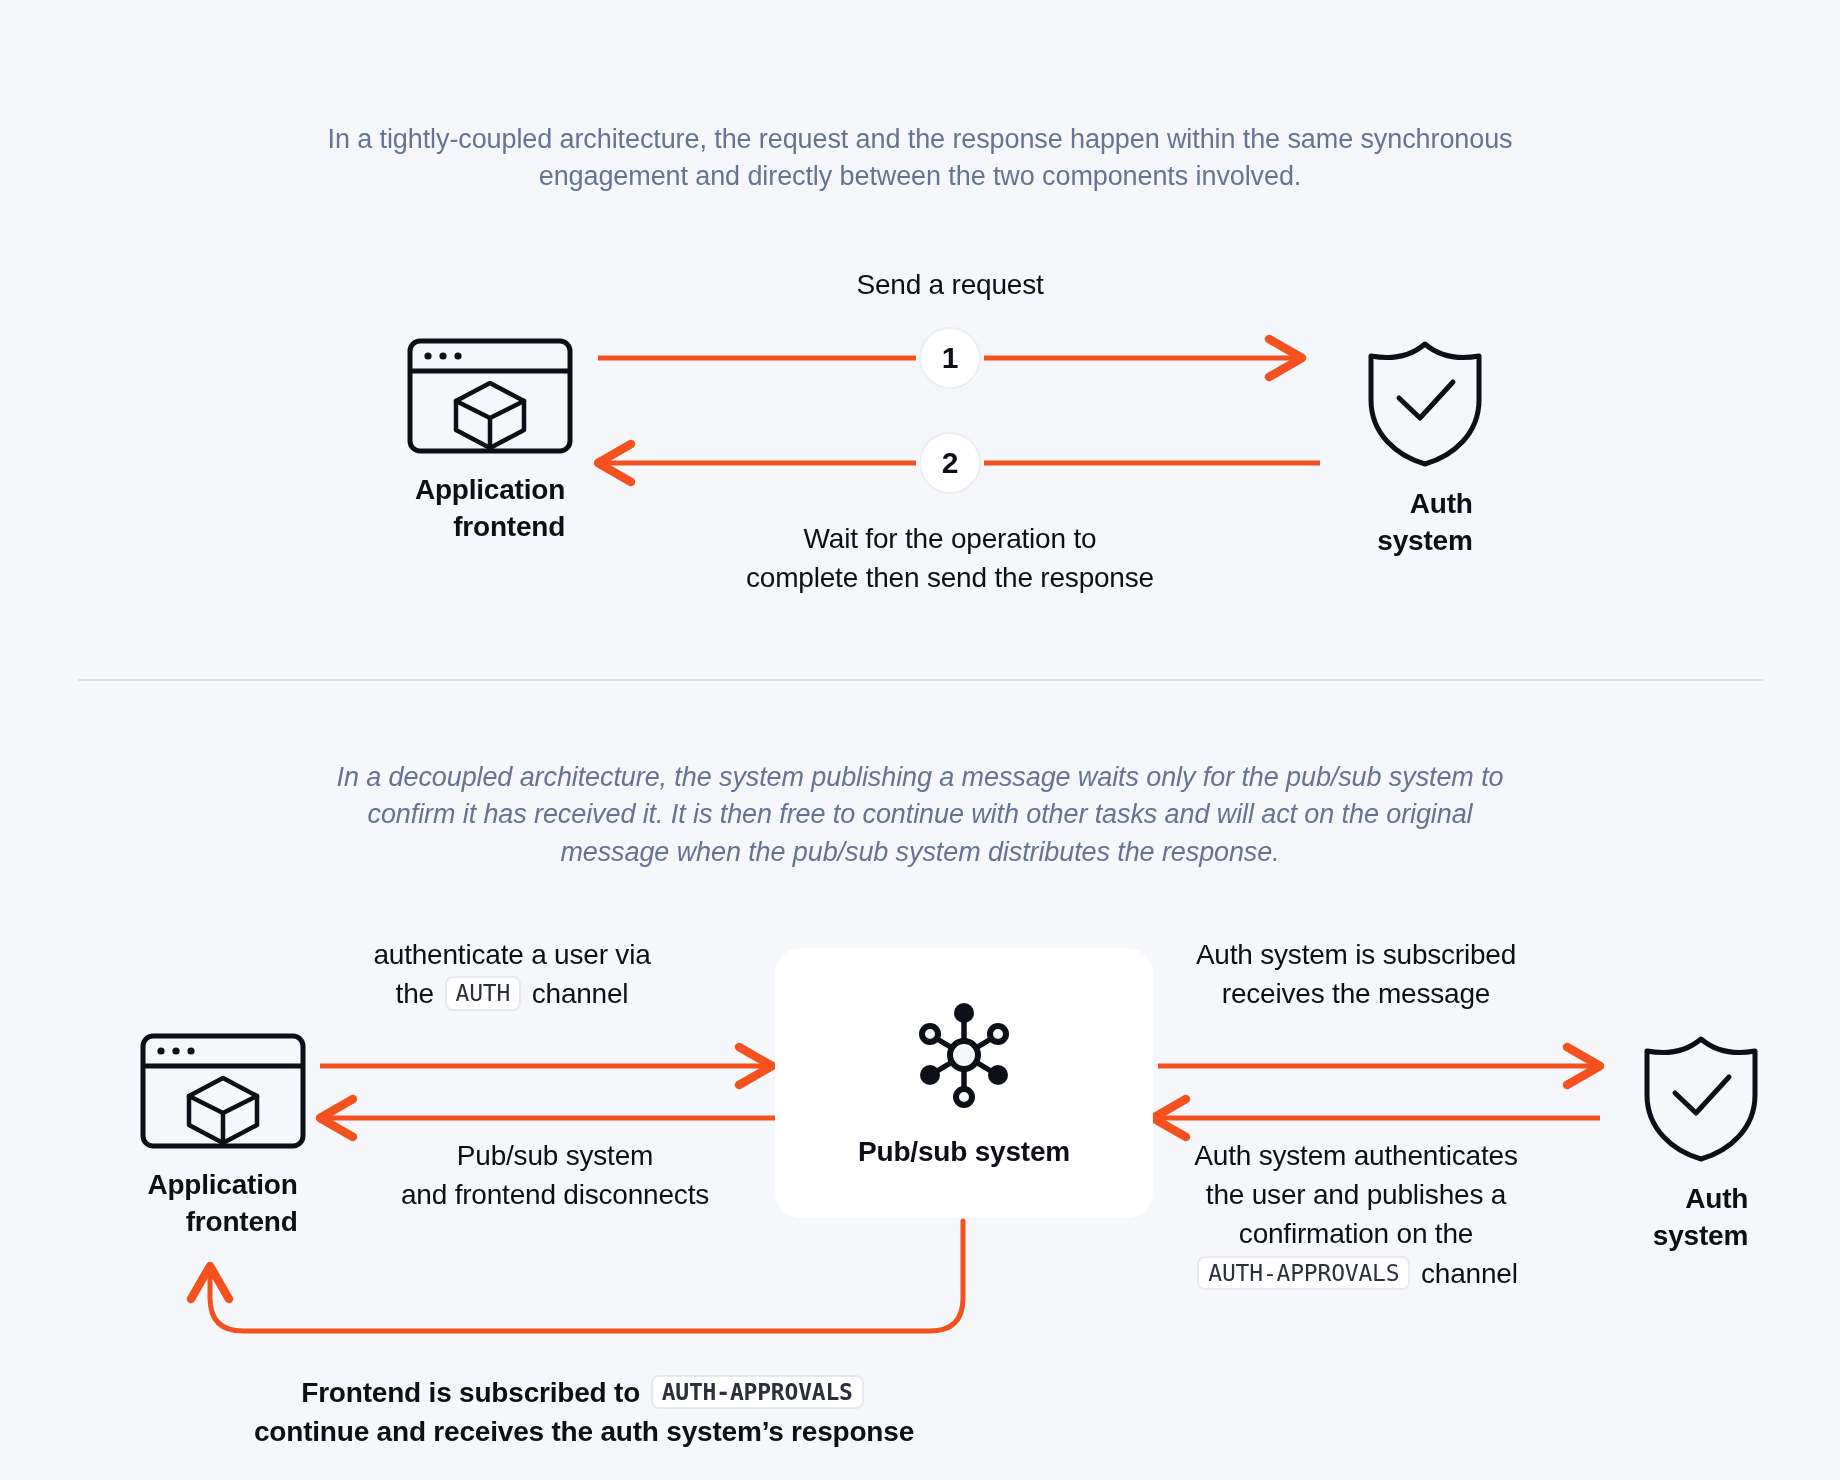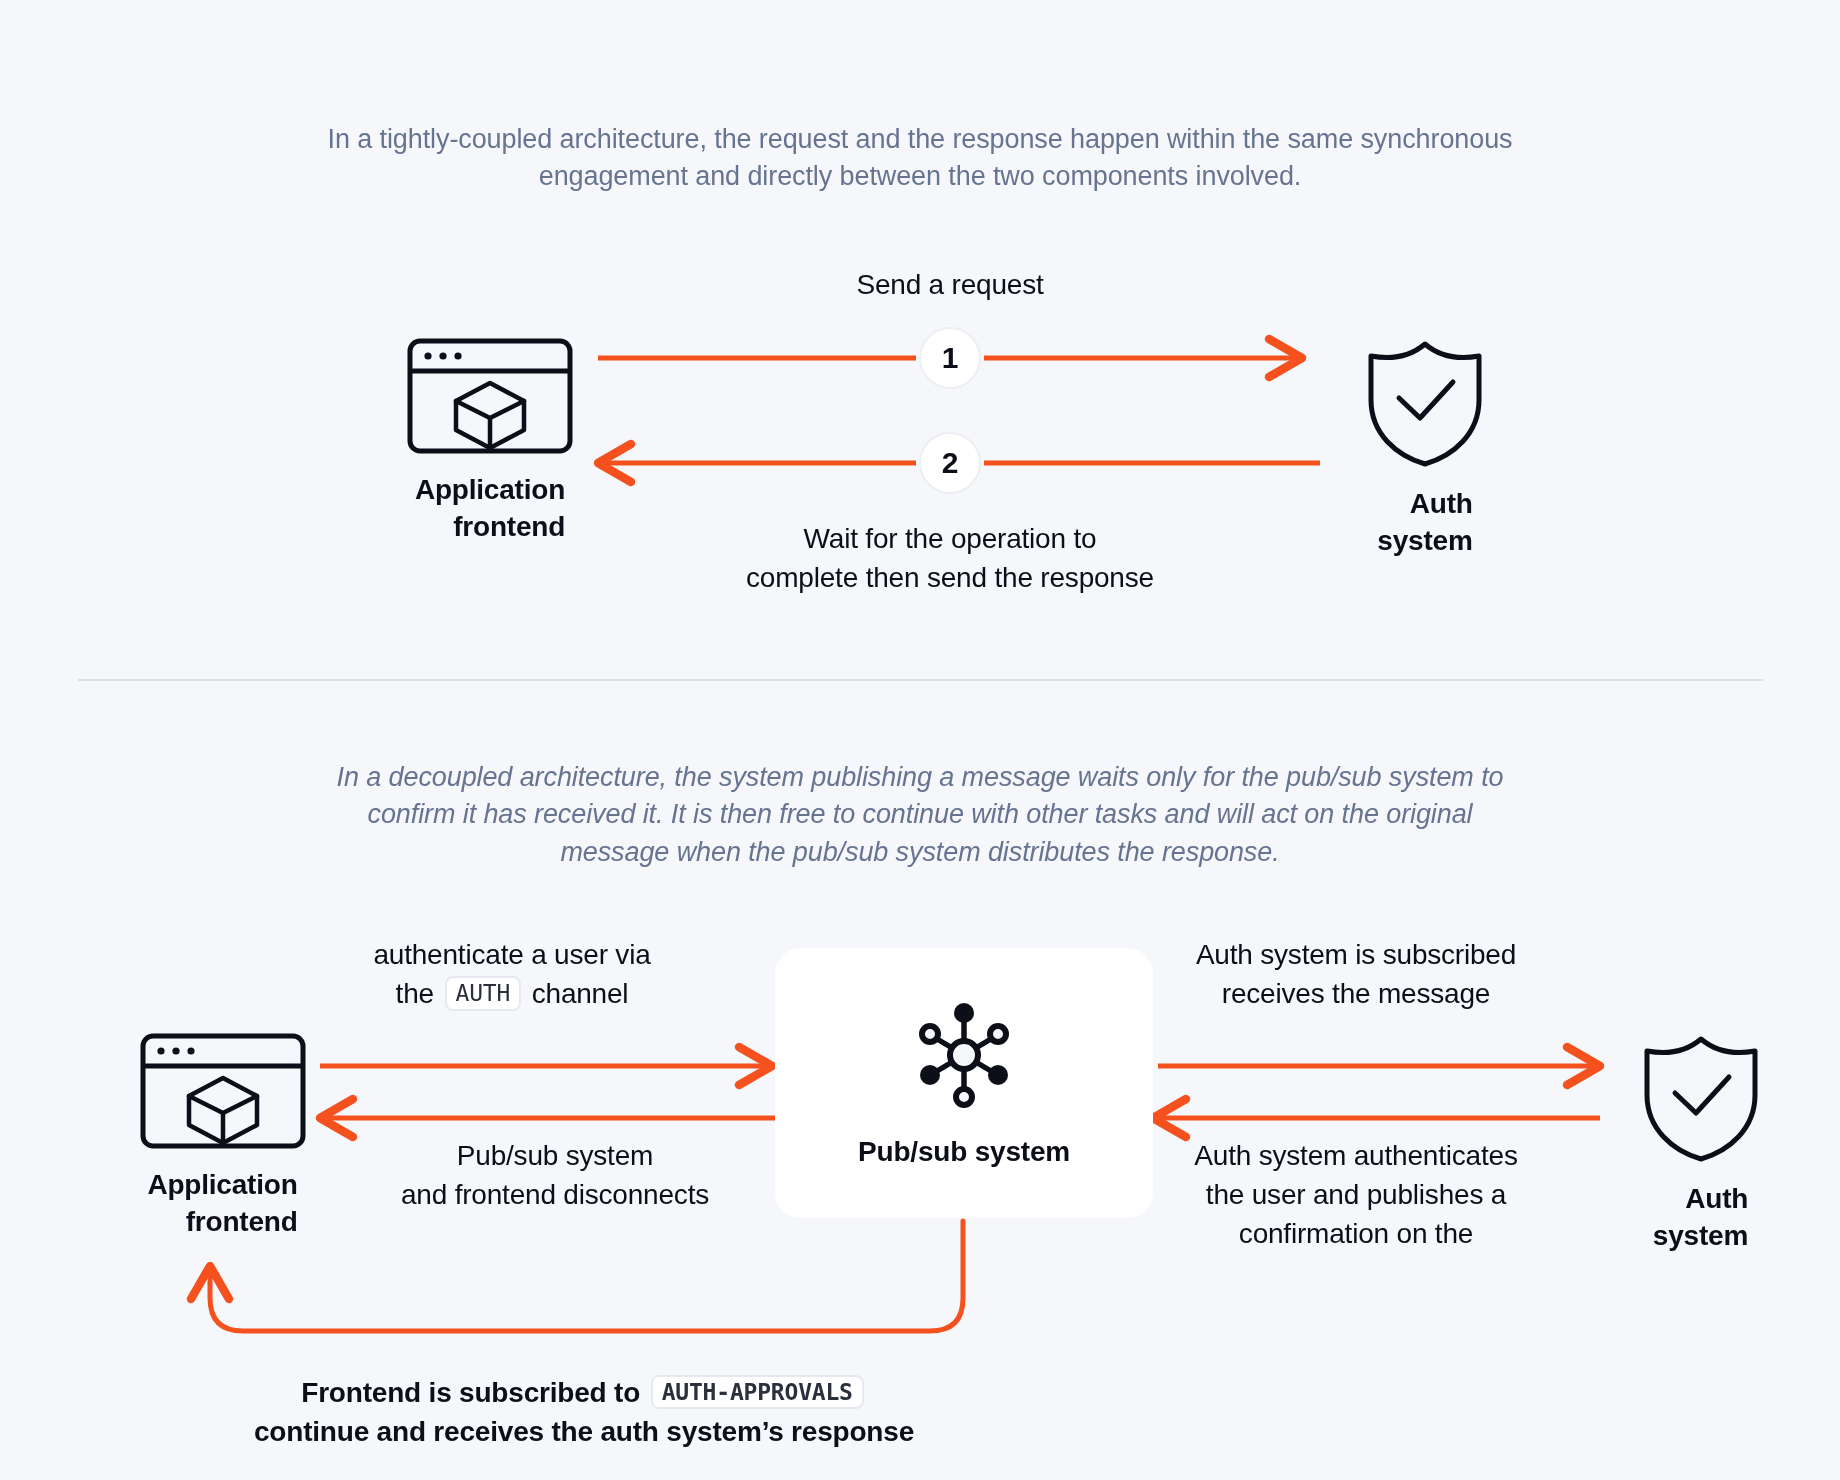--- a/index.html
+++ b/index.html
@@ -252,20 +252,24 @@
 
   <div class="arrow-label" style="left:1170px; top:892px; width:372px;">
     <div>Auth system is subscribed</div>
     <div>receives the message</div>
   </div>
 
   <div class="arrow-label" style="left:1165px; top:1093px; width:382px;">
     <div>Auth system authenticates</div>
     <div>the user and publishes a</div>
     <div>confirmation on the</div>
+    <div>
+      <span class="chip">AUTH-APPROVALS</span>
+      <span>channel</span>
+    </div>
   </div>
 
   <div class="arrow-label" style="left:228px; top:1330px; width:712px;font-weight:bold;">
     <div>
       <span>Frontend is subscribed to</span>
       <span class="chip">AUTH-APPROVALS</span>
     </div>
     <div>continue and receives the auth system’s response</div>
   </div>
 

